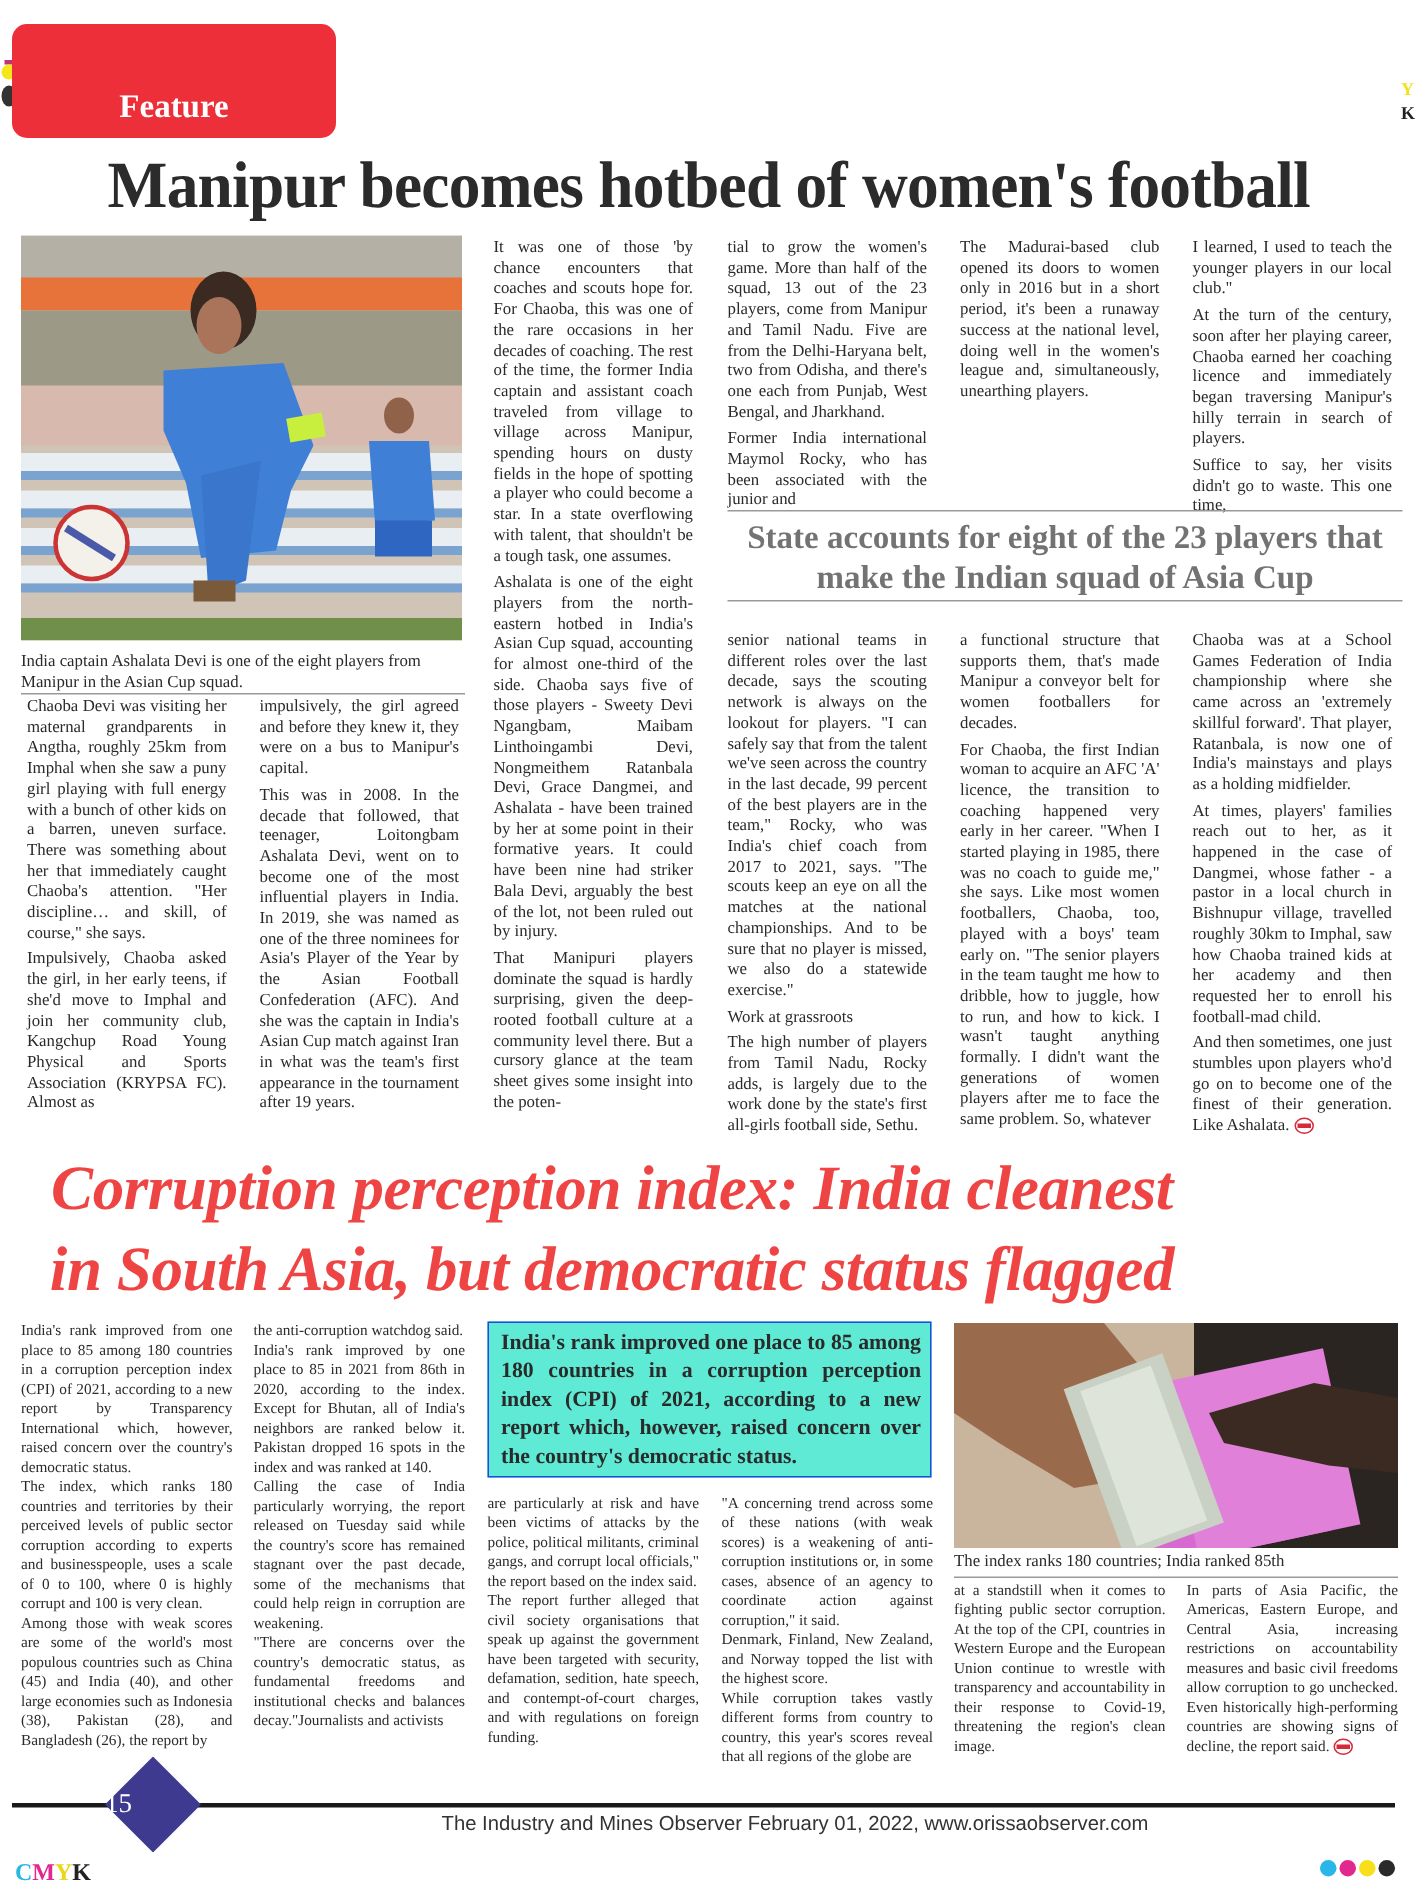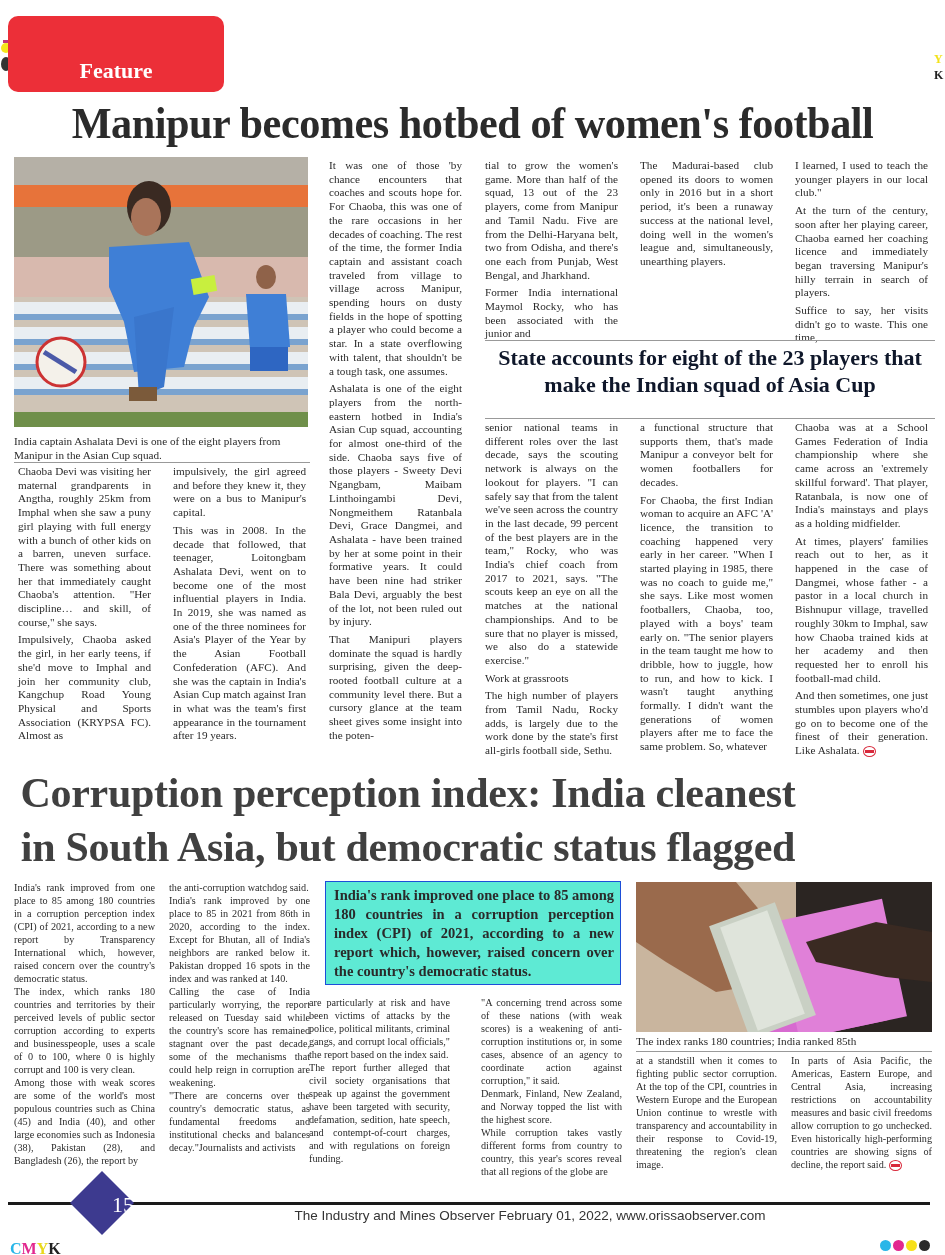--- a/index.html
+++ b/index.html
@@ -11,22 +11,22 @@
   .reg-mark-left2 { left:1px; top:57px; width:10px; height:14px; border-radius:50%; background:#333; }
   .reg-mark-left0 { left:3px; top:40px; width:6px; height:3px; background:#c0337a; }
   .corner-y { left:934px; top:52px; color:#f3e21a; font-size:12px; font-weight:bold; }
   .corner-k { left:934px; top:68px; color:#222; font-size:12px; font-weight:bold; }
   .headline1 { left:0; top:98px; width:945px; text-align:center; font-size:44px; font-weight:bold; color:#2b2b2b; letter-spacing:-0.5px; transform:scaleX(0.96); }
   .text { font-size:11.2px; line-height:13.7px; text-align:justify; color:#2a2a2a; }
   .text p { margin:4px; }
   .photo1 { left:14px; top:157px; width:294px; height:270px; overflow:hidden; background:#d9cfc4; }
   .cap1 { left:14px; top:434px; width:296px; font-size:11.2px; line-height:14px; color:#2a2a2a; border-bottom:1.5px solid #999; padding-bottom:0; }
   .col { position:absolute; }
-  .subhead { left:485px; top:340px; width:450px; border-top:1px solid #999; border-bottom:1px solid #999; font-size:22px; font-weight:bold; line-height:27px; text-align:center; color:#0f172a; padding:3px 0 20px; }
-  .headline2 { left:0; top:766px; width:816px; text-align:center; font-size:42px; line-height:54px; font-weight:bold; color:#404040; letter-spacing:-0.3px; }
+  .subhead { left:485px; top:340px; width:450px; border-top:1px solid #999; border-bottom:1px solid #999; font-size:22px; font-weight:bold; line-height:27px; text-align:center; color:#737373; padding:3px 0 2px; }
+  .headline2 { left:0; top:766px; width:816px; text-align:center; font-size:42px; line-height:54px; font-weight:bold; color:#ef4444; letter-spacing:-0.3px;font-style:italic; }
   .pullquote { left:325px; top:881px; width:296px; background:#5eead4; border:1px solid #1d4ed8; font-size:14.5px; font-weight:bold; line-height:19px; padding:4px 6px 3px 8px; text-align:justify; color:#2a2a2a; }
   .text2 { font-size:10.2px; line-height:13px; text-align:justify; color:#2a2a2a; }
   .photo2 { left:636px; top:882px; width:296px; height:150px; overflow:hidden; background:#b9a792; }
   .cap2 { left:636px; top:1034px; width:296px; font-size:11.2px; line-height:15px; color:#2a2a2a; border-bottom:1.5px solid #999; padding-bottom:2px; }
   .footer-line { left:8px; top:1202px; width:922px; height:3px; background:#1a1a1a; }
   .page-diamond { left:70px; top:1171px; width:64px; height:64px; }
   .footer-text { left:0; top:1208px; width:1060px; text-align:center; font-family:"Liberation Sans","DejaVu Sans",sans-serif; font-size:13.5px; color:#333; }
   .cmyk { left:10px; top:1240px; font-size:16px; font-weight:bold; }
   .dots { left:880px; top:1240px; display:flex; gap:2px; }
   .dots span { width:11px; height:11px; border-radius:50%; display:inline-block; }
@@ -140,21 +140,21 @@
 </div>
 <div class="col text2" style="left:169px;top:881px;width:141px;">
   <p>the anti-corruption watchdog said.</p>
   <p>India's rank improved by one place to 85 in 2021 from 86th in 2020, according to the index. Except for Bhutan, all of India's neighbors are ranked below it. Pakistan dropped 16 spots in the index and was ranked at 140.</p>
   <p>Calling the case of India particularly worrying, the report released on Tuesday said while the country's score has remained stagnant over the past decade, some of the mechanisms that could help reign in corruption are weakening.</p>
   <p> "There are concerns over the country's democratic status, as fundamental freedoms and institutional checks and balances decay."Journalists and activists</p>
 </div>
 
 <div class="abs pullquote">India's rank improved one place to 85 among 180 countries in a corruption perception index (CPI) of 2021, according to a new report which, however, raised concern over the country's democratic status.</div>
 
-<div class="col text2" style="left:309px;top:996px;width:141px;">
+<div class="col text2" style="left:325px;top:996px;width:141px;">
   <p>are particularly at risk and have been victims of attacks by the police, political militants, criminal gangs, and corrupt local officials," the report based on the index said.</p>
   <p>The report further alleged that civil society organisations that speak up against the government have been targeted with security, defamation, sedition, hate speech, and contempt-of-court charges, and with regulations on foreign funding.</p>
 </div>
 <div class="col text2" style="left:481px;top:996px;width:141px;">
   <p>"A concerning trend across some of these nations (with weak scores) is a weakening of anti-corruption institutions or, in some cases, absence of an agency to coordinate action against corruption," it said.</p>
   <p>Denmark, Finland, New Zealand, and Norway topped the list with the highest score.</p>
   <p>While corruption takes vastly different forms from country to country, this year's scores reveal that all regions of the globe are</p>
 </div>
 
 <div class="abs photo2">
@@ -180,21 +180,21 @@
 </div>
 <div class="col text2" style="left:791px;top:1054px;width:141px;">
   <p><span>In parts of Asia Pacific, the Americas, Eastern Europe, and Central Asia, increasing restrictions on accountability measures and basic civil freedoms allow corruption to go unchecked. Even historically high-performing countries are showing signs of decline, the report said.</span><span class="end-mark"></span></p>
 </div>
 
 <div class="abs footer-line"></div>
 <div class="abs page-diamond">
   <svg width="64" height="64" viewBox="0 0 64 64">
     <polygon points="32,0 64,32 32,64 0,32" fill="#3d3a8f"></polygon>
   </svg>
-  <span style="position:absolute;left:0;top:21px;width:64px;text-align:right;color:#fff;font-size:22px;">15</span>
+  <span style="position:absolute;left:0;top:21px;width:64px;text-align:left;color:#fff;font-size:18px;">15</span>
 </div>
 <div class="abs footer-text">The Industry and Mines Observer February 01, 2022, www.orissaobserver.com</div>
 
 <div class="abs cmyk">
   <span style="color:#29b6e8">C</span><span style="color:#e2288f">M</span><span style="color:#e9d81a">Y</span><span style="color:#222">K</span>
 </div>
 <div class="abs dots">
   <span style="background: rgb(41, 182, 232);"></span>
   <span style="background: rgb(226, 40, 143);"></span>
   <span style="background: rgb(247, 224, 26);"></span>

